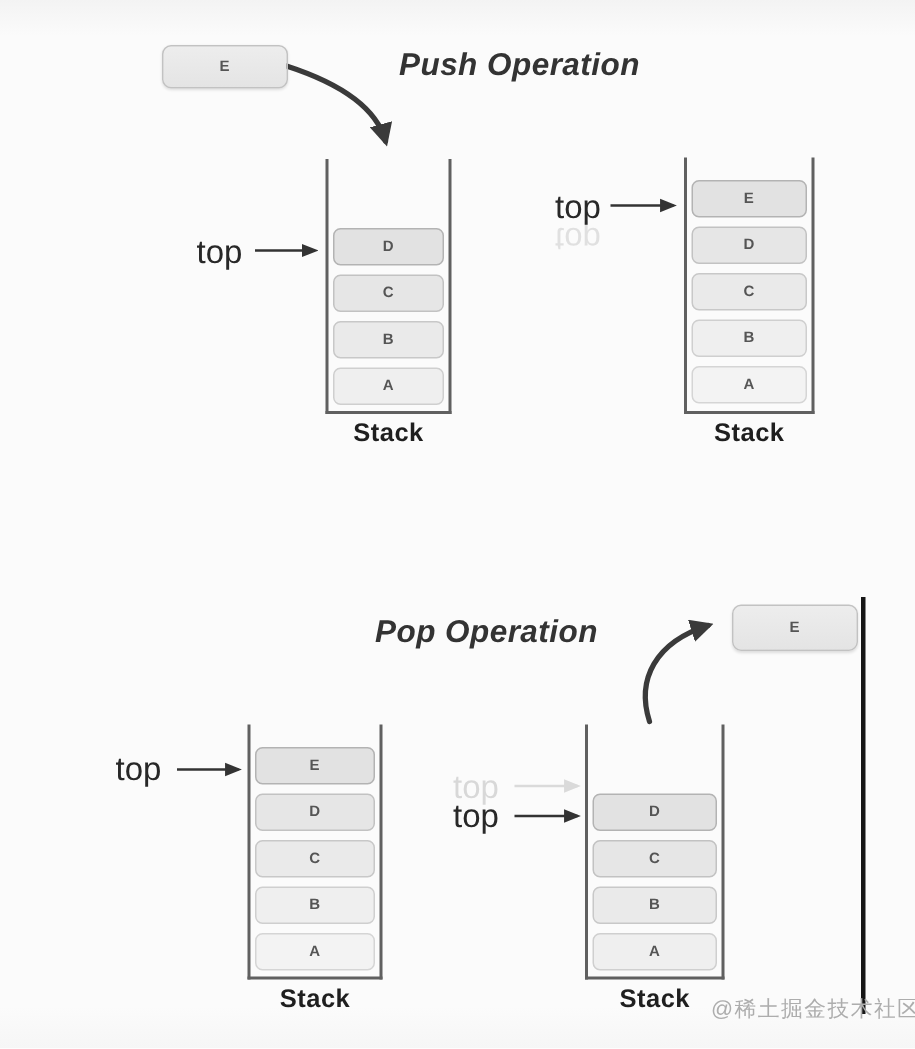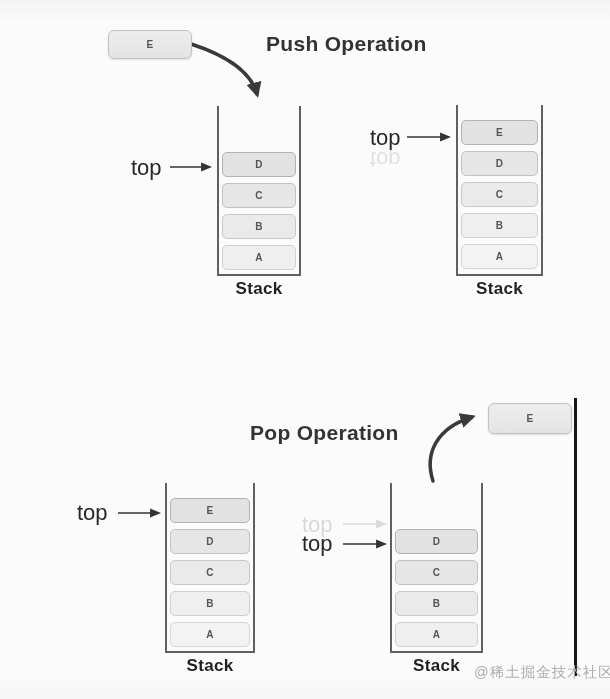--- a/index.html
+++ b/index.html
@@ -3,24 +3,24 @@
 <meta charset="utf-8">
 <style>
   html,body{margin:0;padding:0;background:#ffffff;}
   .canvas{
     position:relative;width:610px;height:699px;overflow:hidden;
     background:linear-gradient(180deg,#f3f3f3 0px,#fbfbfb 24px,#fbfbfb 96%,#f6f6f6 100%);
     font-family:"Liberation Sans", sans-serif;
   }
   .title{
     position:absolute;font-size:21px;font-weight:600;color:#333;letter-spacing:.3px;
-    white-space:nowrap;line-height:1.1;
+    white-space:nowrap;line-height:1.1;font-style:italic;
   }
   .push-title{left:266px;top:32px;}
-  .pop-title{left:250px;top:421px;}
+  .pop-title{left:250px;top:410px;}
   .elem-box{
     position:absolute;border:1px solid #c2c2c2;border-radius:6px;
     background:linear-gradient(180deg,#ededed,#e4e4e4);
     box-shadow:0 1px 2px rgba(0,0,0,.12);
     display:flex;align-items:center;justify-content:center;
   }
   .incoming{left:108px;top:30px;width:82px;height:27px;}
   .popped{left:488px;top:403px;width:82px;height:29px;}
   .elem-letter{font-size:10px;font-weight:700;color:#555;letter-spacing:.5px;}
   .stack{

